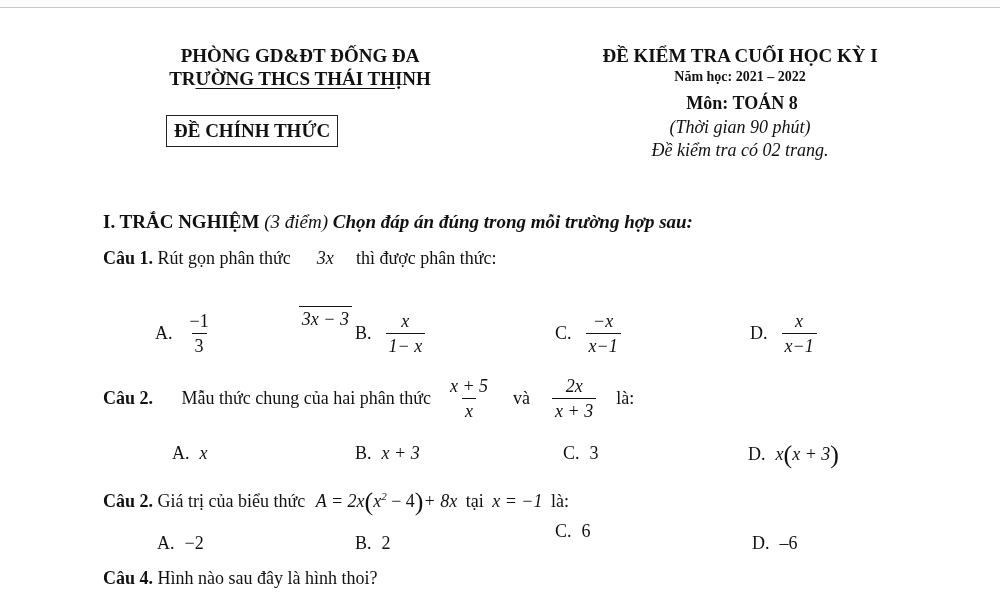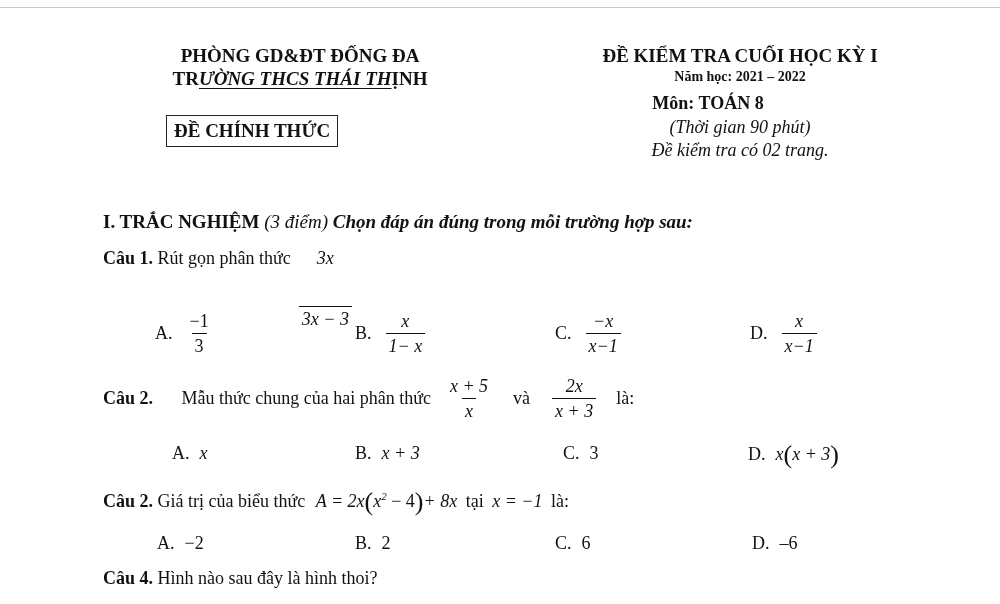--- a/index.html
+++ b/index.html
@@ -7,21 +7,21 @@
     width: 1000px; height: 604px; overflow: hidden; position: relative;
     background: #ffffff; color: #111;
     font-family: "Liberation Serif", "DejaVu Serif", serif;
   }
   .topbar { position: absolute; left: 0; top: 0; width: 1000px; height: 7px; background: #fdfdfd; border-bottom: 1px solid #c8c8c8; }
   .abs { position: absolute; white-space: nowrap; }
   .b { font-weight: bold; }
   .i { font-style: italic; }
   .hdr { font-size: 19px; font-weight: bold; }
   .center { text-align: center; }
-  .u { text-decoration: underline; text-decoration-thickness: 1px; text-underline-offset: 3px; font-style: italic; }
+  .u { text-decoration: underline; text-decoration-thickness: 1px; text-underline-offset: 3px; }
   .boxed { border: 1px solid #222; padding: 4px 7px; }
   .txt { font-size: 18px; }
   .frac { display: inline-flex; flex-direction: column; align-items: center; vertical-align: middle; font-size: 18px; line-height: 20px; margin: 0 4px; }
   .frac .num { padding: 0 3px 2px; }
   .frac .den { border-top: 1px solid #111; padding: 2px 3px 0; }
   .m { font-style: italic; }
   .opt { font-size: 18px; }
   .opt .lbl { margin-right: 10px; }
   .paren { font-size: 26px; font-weight: 300; vertical-align: -3px; }
   sup { font-size: 11px; }
@@ -32,37 +32,38 @@
 <div class="topbar"></div>
 
 <div class="abs hdr center" style="left:100px; top:45px; width:400px;">PHÒNG GD&amp;ĐT ĐỐNG ĐA</div>
 <div class="abs hdr center" style="left:100px; top:68px; width:400px;">
   <span>TR</span><span class="u">ƯỜNG THCS THÁI TH</span><span>ỊNH</span>
 </div>
 <div class="abs hdr boxed" style="left:166px; top:115px; line-height:22px;">ĐỀ CHÍNH THỨC</div>
 
 <div class="abs hdr center" style="left:540px; top:45px; width:400px;">ĐỀ KIỂM TRA CUỐI HỌC KỲ I</div>
 <div class="abs hdr center" style="left:540px; top:69px; width:400px; font-size:14px;">Năm học: 2021 – 2022</div>
-<div class="abs hdr center" style="left:508px; top:93px; width:400px; font-size:18px;">Môn: TOÁN 8</div>
+<div class="abs hdr center" style="left:542px; top:93px; width:400px; font-size:18px;">Môn: TOÁN 8</div>
 <div class="abs i center" style="left:540px; top:117px; width:400px; font-size:18px;">(Thời gian 90 phút)</div>
 <div class="abs i center" style="left:540px; top:140px; width:400px; font-size:18px;">Đề kiểm tra có 02 trang.</div>
 
 <div class="abs txt" style="left:103px; top:211px; font-size:19px;">
   <span class="b">I. TRẮC NGHIỆM</span>
   <span class="i">(3 điểm)</span>
   <span class="b i">Chọn đáp án đúng trong mỗi trường hợp sau:</span>
 </div>
 
 <div class="abs txt" style="left:103px; top:248px; display:flex; align-items:flex-start;">
   <span class="b">Câu 1.</span>&nbsp;
   <span>Rút gọn phân thức</span>
   <span class="frac" style="margin-left:8px;gap:36px;">
     <span class="num m">3x</span>
     <span class="den m">3x − 3</span>
   </span>
+  <span>thì được phân thức:</span>
 </div>
 
 <div class="abs opt" style="left:155px; top:311px; display:flex; align-items:center;">
   <span class="lbl">A.</span>
   <span class="frac">
       <span class="num">−1</span>
       <span class="den">3</span>
     </span>
 </div>
 <div class="abs opt" style="left:355px; top:311px; display:flex; align-items:center;">
@@ -123,21 +124,21 @@
   <span class="m" style="margin-left:4px;">x = −1</span>
   <span style="margin-left:4px;">là:</span>
 </div>
 
 <div class="abs opt" style="left:157px; top:533px;">
   <span class="lbl">A.</span><span>−2</span>
 </div>
 <div class="abs opt" style="left:355px; top:533px;">
   <span class="lbl">B.</span><span>2</span>
 </div>
-<div class="abs opt" style="left:555px; top:533px;">
+<div class="abs opt" style="left:555px; top:521px;">
   <span class="lbl">C.</span><span>6</span>
 </div>
 <div class="abs opt" style="left:752px; top:533px;">
   <span class="lbl">D.</span><span>–6</span>
 </div>
 
 <div class="abs txt" style="left:103px; top:568px;">
   <span class="b">Câu 4.</span>
   <span>Hình nào sau đây là hình thoi?</span>
 </div>

